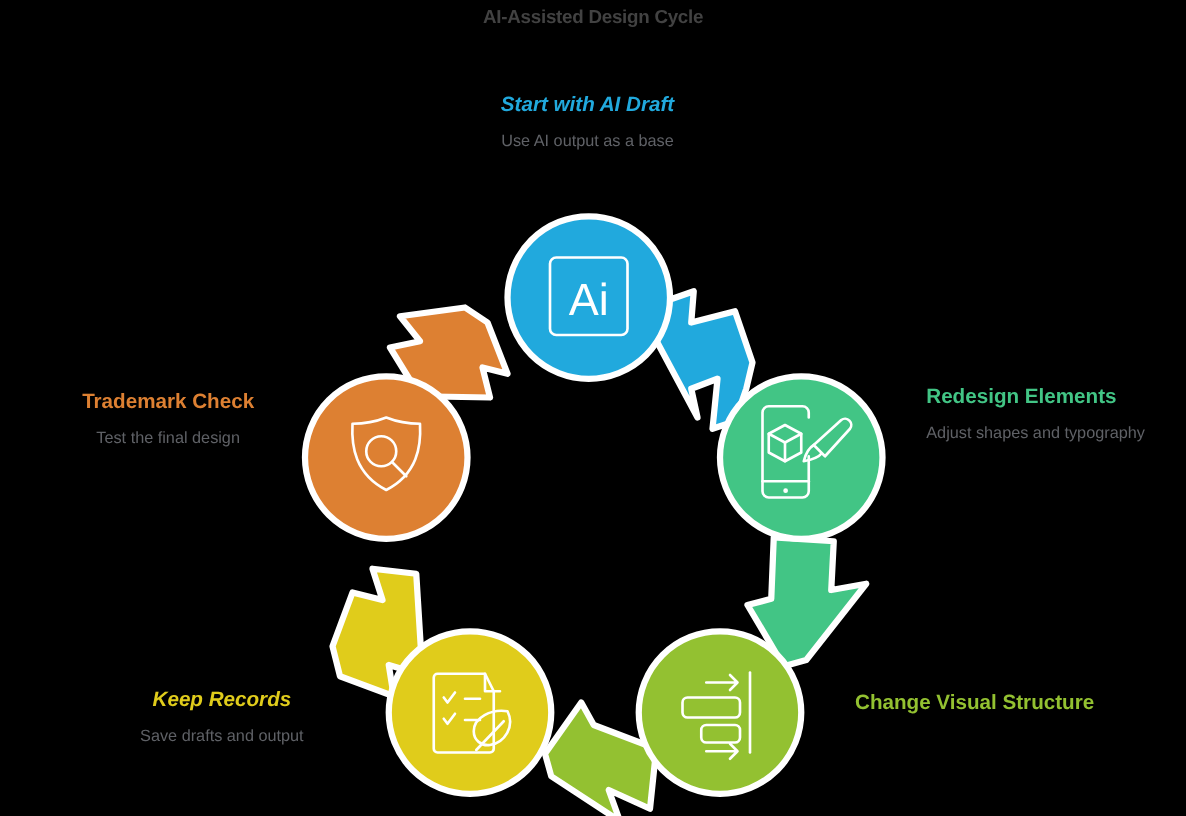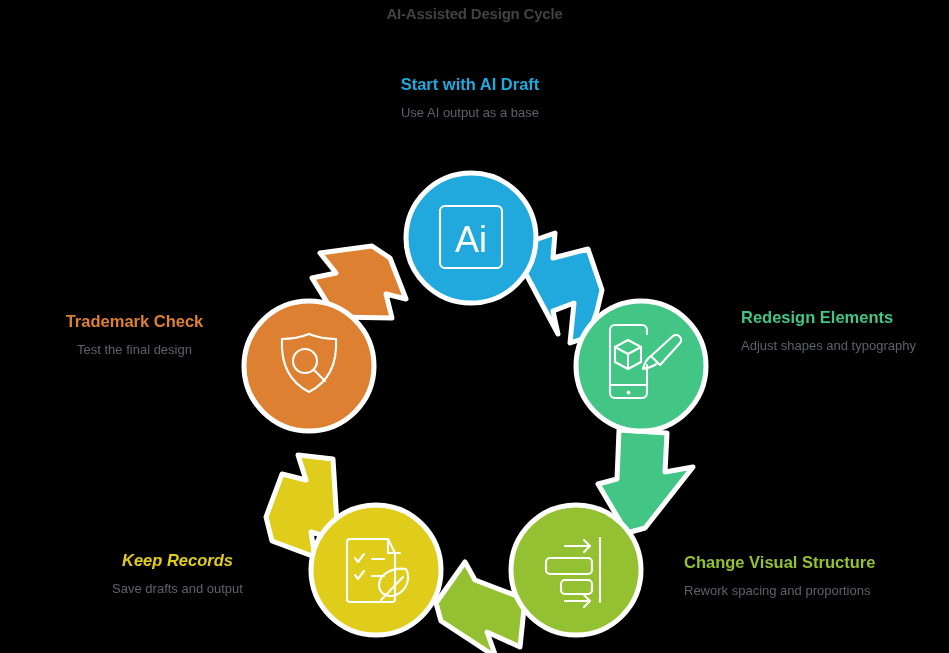--- a/index.html
+++ b/index.html
@@ -182,32 +182,31 @@
     <circle cx="309" cy="366" r="65" fill="#DD8032" stroke="#ffffff" stroke-width="5"></circle>
     <g>
       <path class="circle-icon-stroke" d="M 309,334 c 10,4 19,5 27,5 c 1,18 -2,40 -27,53 c -25,-13 -28,-35 -27,-53 c 8,0 17,-1 27,-5 Z"></path>
       <circle class="circle-icon-stroke" cx="305" cy="361" r="12"></circle>
       <path class="circle-icon-stroke" d="M 314,370 l 11,11"></path>
     </g>
   </g>
 </svg>
 
 <div class="node-label" id="label-start">
-  <div class="title" style="color: rgb(33, 169, 221);">Start with AI Draft</div>
+  <div class="title" style="color: rgb(33, 169, 221); font-style: italic;">Start with AI Draft</div>
   <div class="desc">Use AI output as a base</div>
 </div>
 
 <div class="node-label" id="label-redesign">
   <div class="title" style="color: rgb(66, 197, 133);">Redesign Elements</div>
   <div class="desc">Adjust shapes and typography</div>
 </div>
 
 <div class="node-label" id="label-change">
   <div class="title" style="color: rgb(147, 193, 49);">Change Visual Structure</div>
-  <div class="desc">Rework spacing and proportions</div>
 </div>
 
 <div class="node-label" id="label-records">
   <div class="title" style="color: rgb(224, 204, 27); font-style: italic;">Keep Records</div>
   <div class="desc">Save drafts and output</div>
 </div>
 
 <div class="node-label" id="label-trademark">
   <div class="title" style="color: rgb(221, 128, 50);">Trademark Check</div>
   <div class="desc">Test the final design</div>

